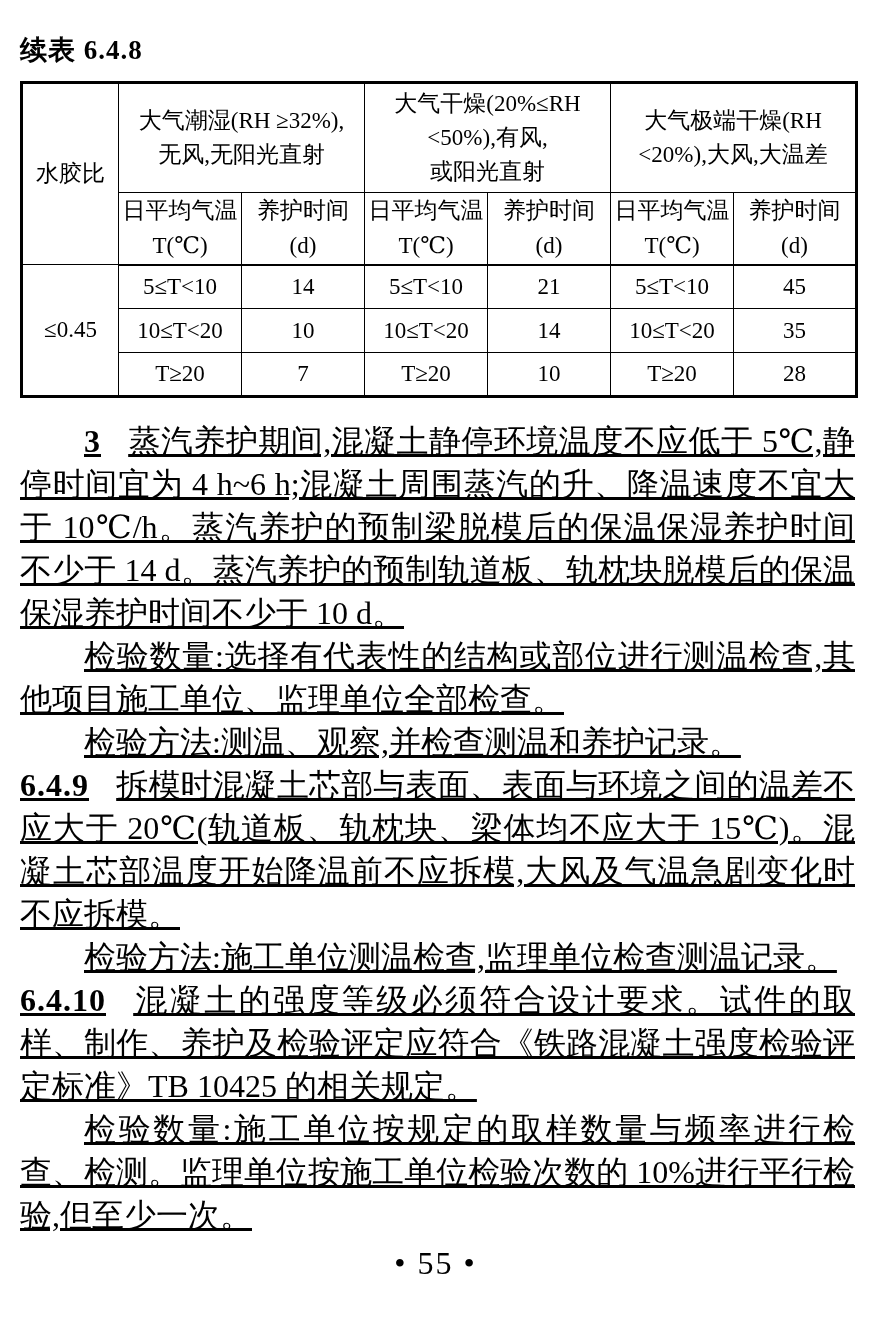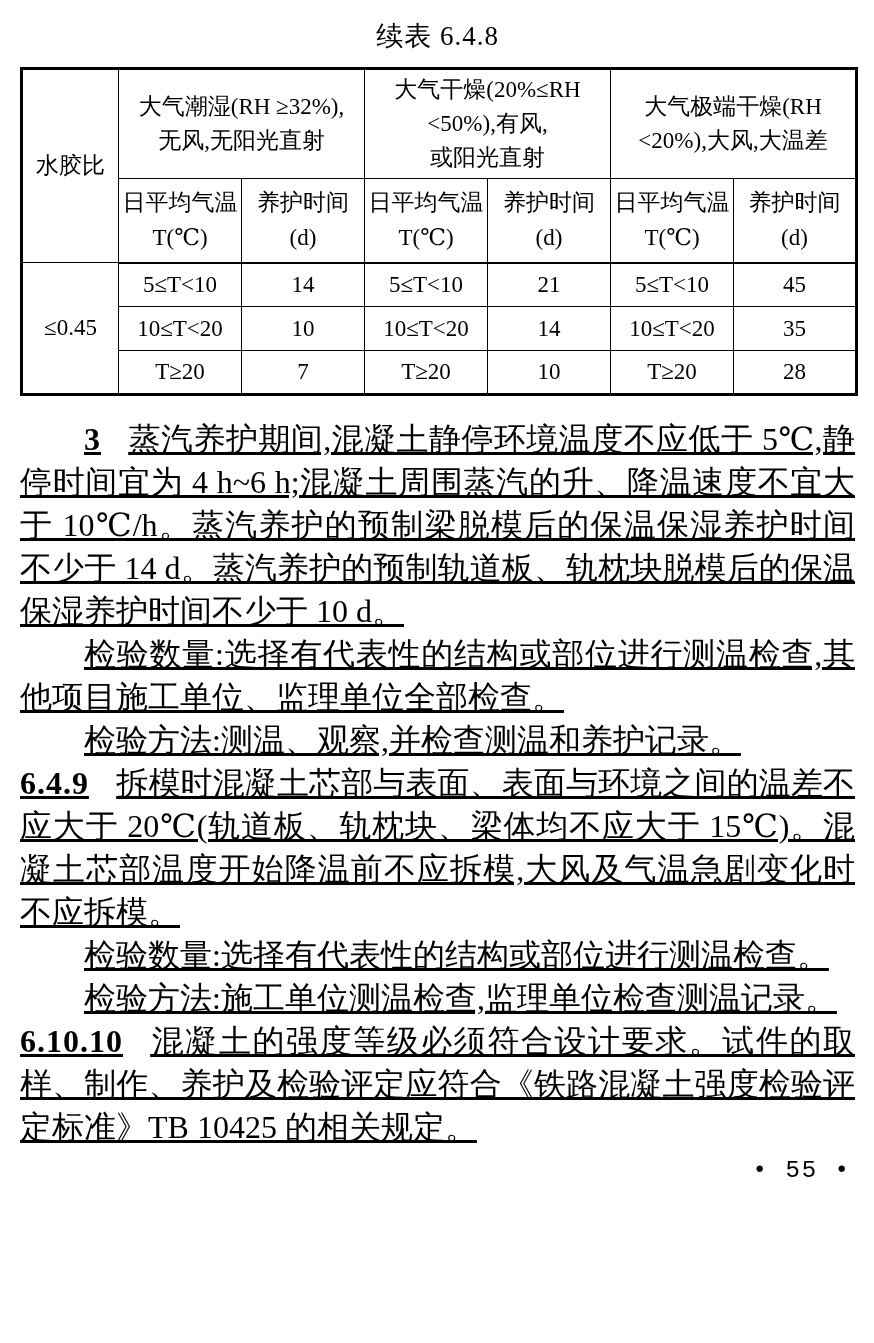--- a/index.html
+++ b/index.html
@@ -6,65 +6,64 @@
   html, body { margin: 0; padding: 0; }
   body {
     width: 874px; height: 1343px;
     background: #ffffff; color: #000000;
     font-family: "Liberation Serif", "DejaVu Serif", serif;
     overflow: hidden;
   }
   .page { width: 100%; height: 100%; padding: 12px 19px 0 20px; }
 
   .table-title {
-    text-align: center;
-    font-weight: normal;
+    text-align: left;
+    font-weight: bold;
     font-size: 27px;
     letter-spacing: 1px;
-    margin: 6px 0 13px 0;
+    margin: 20px 0 13px 0;
   }
 
   table.tbl {
     width: 100%;
     border-collapse: collapse;
     table-layout: fixed;
     border: 3px solid #000;
     font-size: 23px;
   }
   table.tbl td {
     border: 1px solid #000;
     text-align: center;
     vertical-align: middle;
     padding: 0 2px;
   }
   col.c0 { width: 97px; }
   col.cx { width: 123px; }
   tr.hr1 > td { height: 110px; line-height: 34px; }
-  tr.hr2 > td { height: 84px; line-height: 35px; border-bottom: 2px solid #000; }
+  tr.hr2 > td { height: 72px; line-height: 35px; border-bottom: 2px solid #000; }
   td.corner { border-bottom: 2px solid #000; }
   tr.dr > td { height: 44px; text-align: center; }
 
   .bodytext {
     margin-top: 22px;
     font-size: 32px;
     line-height: 43px;
     text-align: justify;
     text-decoration: underline;
   }
   .bodytext p { margin: 0; }
   p.indent { text-indent: 2em; }
   .num { font-weight: bold; letter-spacing: 1px; margin-right: 0.85em; }
 
   .footer {
-    text-align: right;
-    font-size: 24px;
+    text-align: center;
+    font-size: 32px;
     margin-top: 8px;
     padding-right: 4px;
     letter-spacing: 2px;
-    font-family: Liberation Mono, monospace;
   }
 </style>
 </head>
 <body>
 
 <div class="page">
 
   <div class="table-title">续表 6.4.8</div>
 
   <table class="tbl">
@@ -146,20 +145,20 @@
         <td>28</td>
       </tr>
     </tbody>
   </table>
 
   <div class="bodytext">
     <p class="indent"><span class="num">3</span><span>蒸汽养护期间,混凝土静停环境温度不应低于 5℃,静停时间宜为 4 h~6 h;混凝土周围蒸汽的升、降温速度不宜大于 10℃/h。蒸汽养护的预制梁脱模后的保温保湿养护时间不少于 14 d。蒸汽养护的预制轨道板、轨枕块脱模后的保温保湿养护时间不少于 10 d。</span></p>
     <p class="indent"><span>检验数量:选择有代表性的结构或部位进行测温检查,其他项目施工单位、监理单位全部检查。</span></p>
     <p class="indent"><span>检验方法:测温、观察,并检查测温和养护记录。</span></p>
     <p><span class="num">6.4.9</span><span>拆模时混凝土芯部与表面、表面与环境之间的温差不应大于 20℃(轨道板、轨枕块、梁体均不应大于 15℃)。混凝土芯部温度开始降温前不应拆模,大风及气温急剧变化时不应拆模。</span></p>
-    <p class="indent"><span>检验数量:选择有代表性的结构或部位进行测温检查。</span></p>
     <p class="indent"><span>检验方法:施工单位测温检查,监理单位检查测温记录。</span></p>
-    <p><span class="num">6.10.10</span><span>混凝土的强度等级必须符合设计要求。试件的取样、制作、养护及检验评定应符合《铁路混凝土强度检验评定标准》TB 10425 的相关规定。</span></p>
+    <p><span class="num">6.4.10</span><span>混凝土的强度等级必须符合设计要求。试件的取样、制作、养护及检验评定应符合《铁路混凝土强度检验评定标准》TB 10425 的相关规定。</span></p>
+    <p class="indent"><span>检验数量:施工单位按规定的取样数量与频率进行检查、检测。监理单位按施工单位检验次数的 10%进行平行检验,但至少一次。</span></p>
   </div>
 
   <div class="footer">• 55 •</div>
 
 </div>
 
 </body></html>

